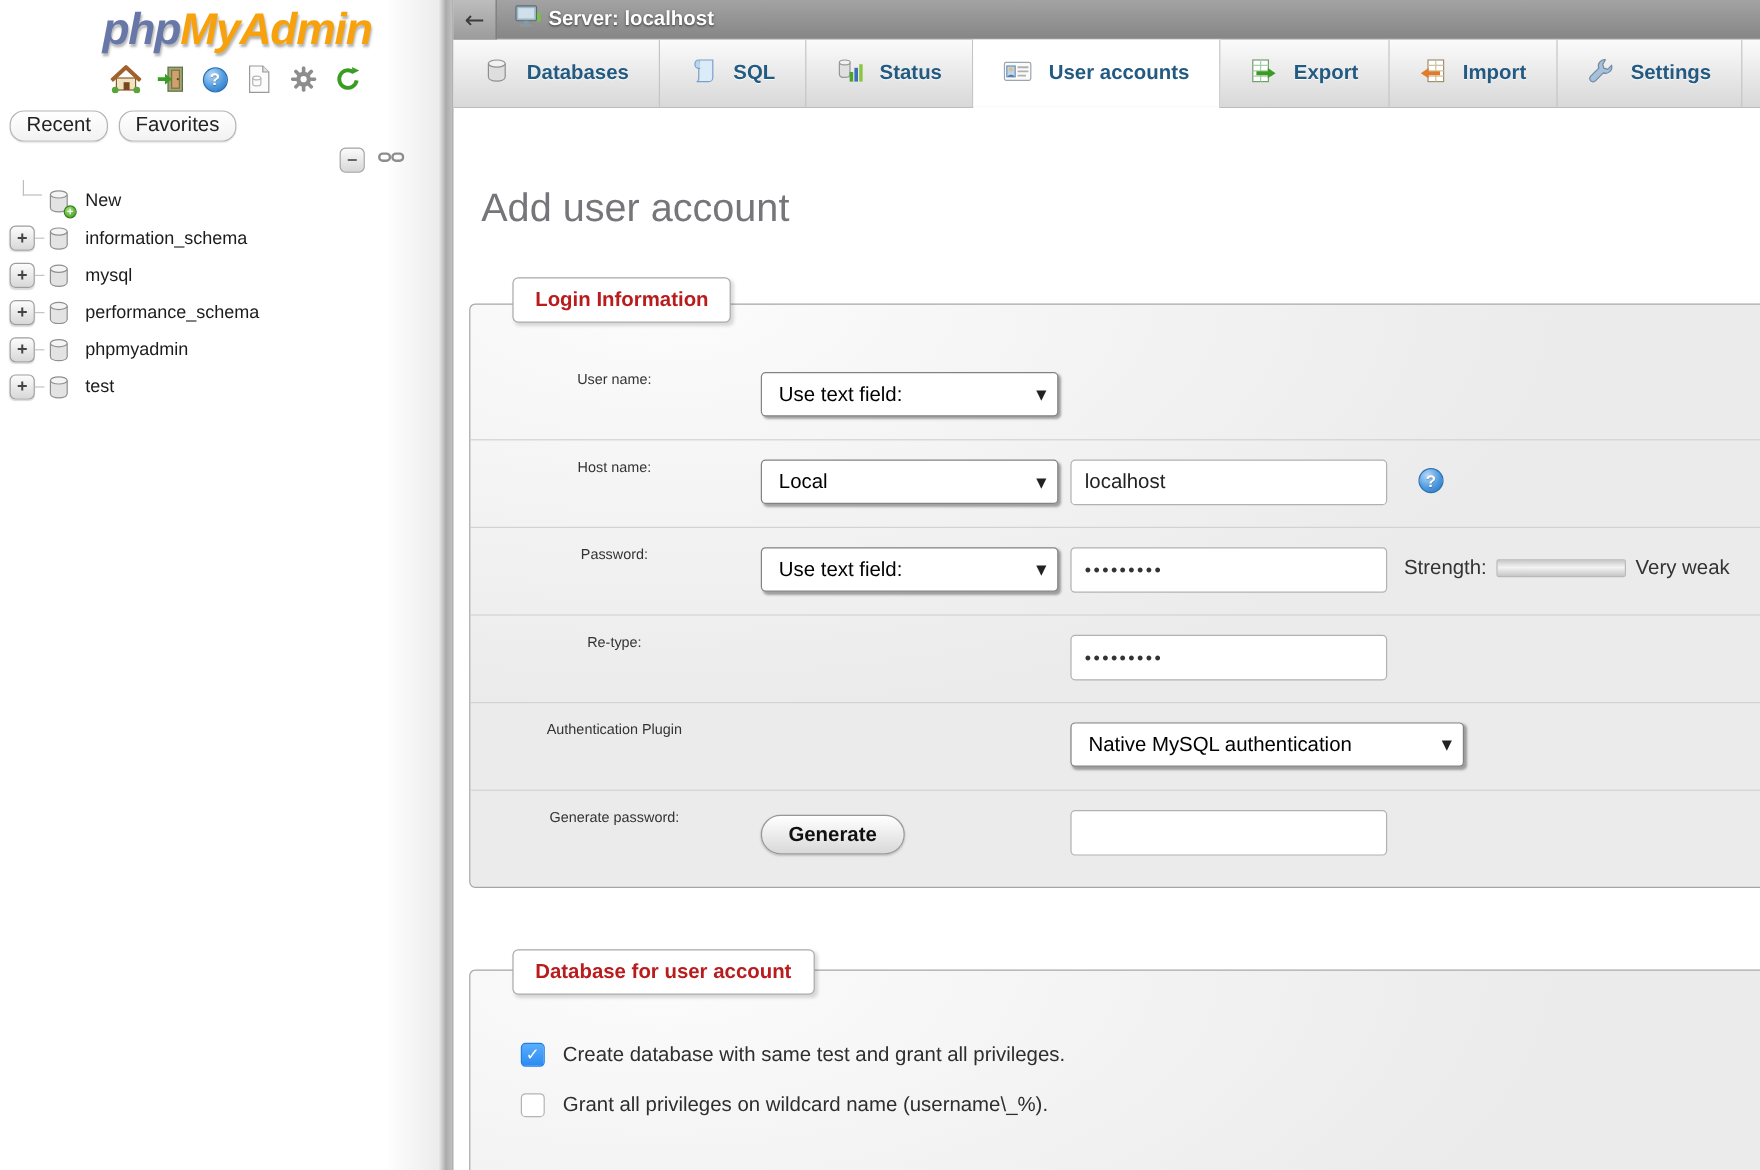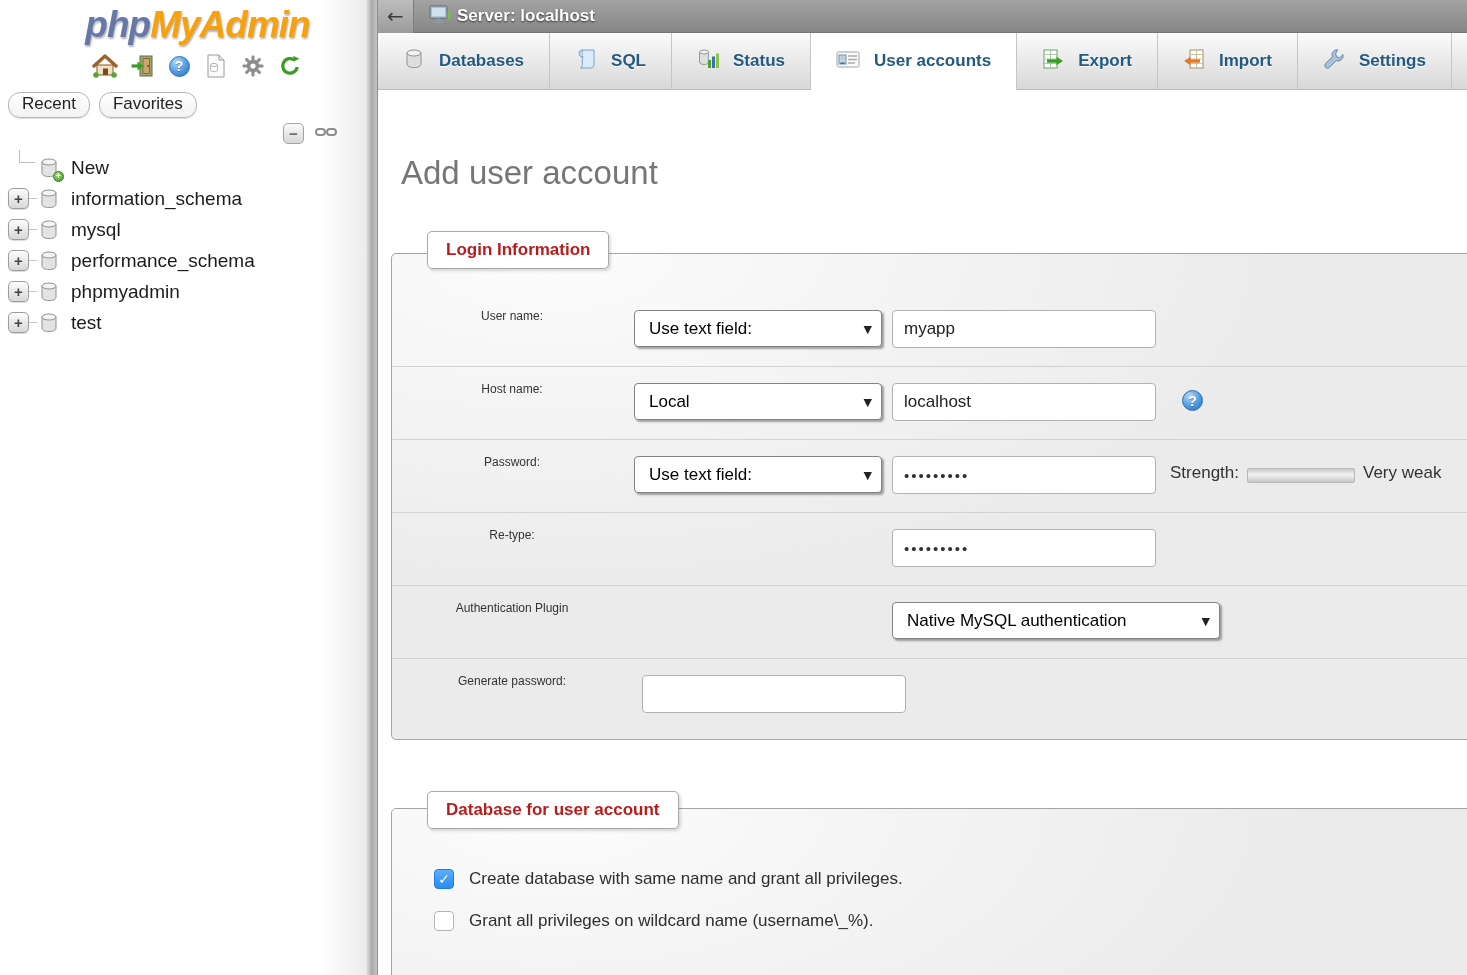--- a/index.html
+++ b/index.html
@@ -35,21 +35,21 @@
     background:linear-gradient(#fcfcfc,#d8d8d8); color:#444; font-size:15px; font-weight:bold;
     display:inline-flex; align-items:center; justify-content:center; cursor:pointer;
     box-shadow:0 1px 1px rgba(0,0,0,.15); }
   .l-connector { width:16px; height:13px; border-left:1px solid #bdbdbd; border-bottom:1px solid #bdbdbd;
     margin:-11px 0 11px 11px; }
   .tiny-link { width:8px; height:1px; background:#c4c4c4; }
   .dbicon-wrap { position:relative; width:22px; height:22px; margin-right:11px; flex-shrink:0; }
   .new-badge { position:absolute; right:-4px; bottom:-3px; width:11px; height:11px; border-radius:50%;
     background:radial-gradient(circle at 35% 30%, #9fdc73, #3f9d23); border:1px solid #2f7d18;
     color:#fff; font-size:9px; font-weight:bold; line-height:9px; text-align:center; }
-  .tree-label { font-size:19px; color:#1c1c1c;text-align:center; }
+  .tree-label { font-size:15px; color:#1c1c1c;text-align:center; }
 
   
   .resize-divider { position:absolute; left:365px; top:0; width:13px; height:975px; cursor:col-resize;
     background:linear-gradient(to right,#f2f2f2,#aaaaaa 55%,#c2c2c2); border-right:1px solid #8f8f8f; }
 
   
   .main { position:absolute; left:378px; top:0; width:1089px; height:975px; background:#fff; }
   .topbar { height:33px; background:linear-gradient(#a3a3a3,#868686); border-bottom:1px solid #757575;
     display:flex; align-items:center; }
   .back-btn { width:36px; height:33px; flex-shrink:0; background:linear-gradient(#bdbdbd,#9b9b9b);
@@ -94,21 +94,21 @@
   .auth-select { width:328px; }
 
   .pma-input { width:100%; height:38px; border:1px solid #b1b1b1; border-radius:4px; background:#fff;
     font-size:17px; color:#222; padding:0 11px; font-family:inherit; outline:none; }
   .pma-input.dots { letter-spacing:2px; font-size:15px; color:#333; }
 
   .gen-btn { height:33px; margin-top:4px; padding:0 22px; border-radius:17px; border:1px solid #979797;
     background:linear-gradient(#ffffff,#d9d9d9); font-weight:bold; font-size:17px; color:#101010;
     cursor:pointer; box-shadow:0 1px 2px rgba(0,0,0,.25); font-family:inherit; }
 
-  .strength-wrap { display:flex; align-items:flex-end; gap:8px; margin-left:14px; margin-top:10px; }
+  .strength-wrap { display:flex; align-items:center; gap:8px; margin-left:14px; margin-top:10px; }
   .strength-label, .strength-text { font-size:17px; color:#333; white-space:nowrap; }
   .strength-meter { width:108px; height:15px; border:1px solid #b9b9b9; border-radius:2px;
     background:linear-gradient(#c9c9c9,#f3f3f3 45%,#c6c6c6); overflow:hidden; }
   .strength-fill { height:100%; width:30%;
     background:linear-gradient(#cdea9f,#8cc63f 55%,#74b42e); }
 
   .help-after { margin-left:26px; margin-top:10px; cursor:pointer; }
 
   .db-options { padding-top:60px; padding-left:42px; }
   .opt-row { display:flex; align-items:center; margin-bottom:22px; }
@@ -386,23 +386,20 @@
       <div class="rows">
 
         <div class="frow">
           <div class="flabel">User name:</div>
           <div class="fcol2">
             <div class="pma-select">
               <span>Use text field:</span>
               <span class="caret">▼</span>
             </div>
           </div>
-          <div class="fcol3">
-            <input class="pma-input" type="text" value="myapp" style="">
-          </div>
         </div>
 
         <div class="frow">
           <div class="flabel">Host name:</div>
           <div class="fcol2">
             <div class="pma-select">
               <span>Local</span>
               <span class="caret">▼</span>
             </div>
           </div>
@@ -444,34 +441,37 @@
           <div class="fcol3">
             <div class="pma-select auth-select">
               <span>Native MySQL authentication</span>
               <span class="caret">▼</span>
             </div>
           </div>
         </div>
 
         <div class="frow last">
           <div class="flabel">Generate password:</div>
+          <div class="fcol2">
+            <button class="gen-btn">Generate</button>
+          </div>
           <div class="fcol3">
             <input class="pma-input" type="text" value="" style="">
           </div>
         </div>
 
       </div>
     </div>
 
     <div class="pma-fieldset fs-db">
       <div class="legend-box">Database for user account</div>
       <div class="db-options">
         <div class="opt-row">
           <span class="checkbox checked">✓</span>
-          <span class="opt-label">Create database with same name and grant all privileges.</span>
+          <span class="opt-label">Create database with same test and grant all privileges.</span>
         </div>
         <div class="opt-row">
           <span class="checkbox">✓</span>
           <span class="opt-label">Grant all privileges on wildcard name (username\_%).</span>
         </div>
       </div>
 
     </div>
   </div>
 </div>

